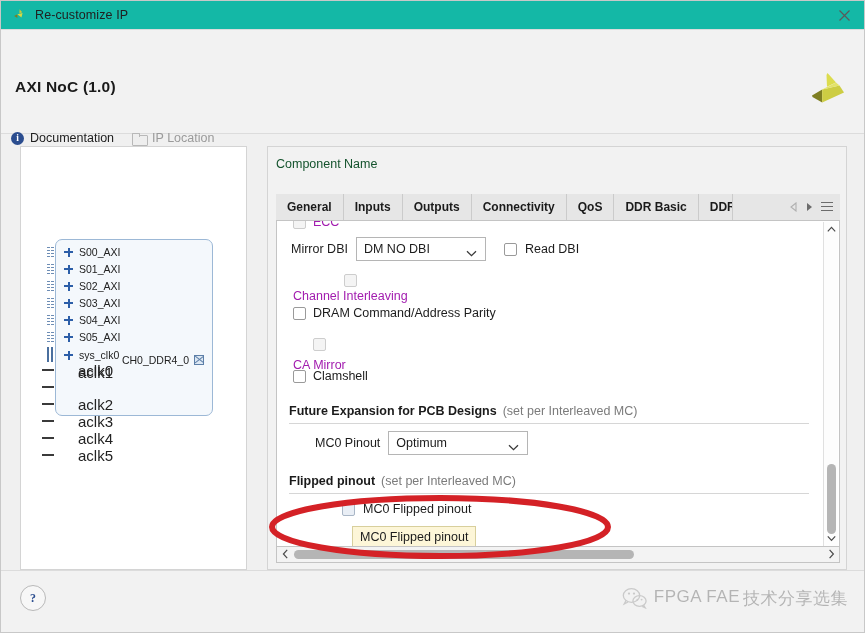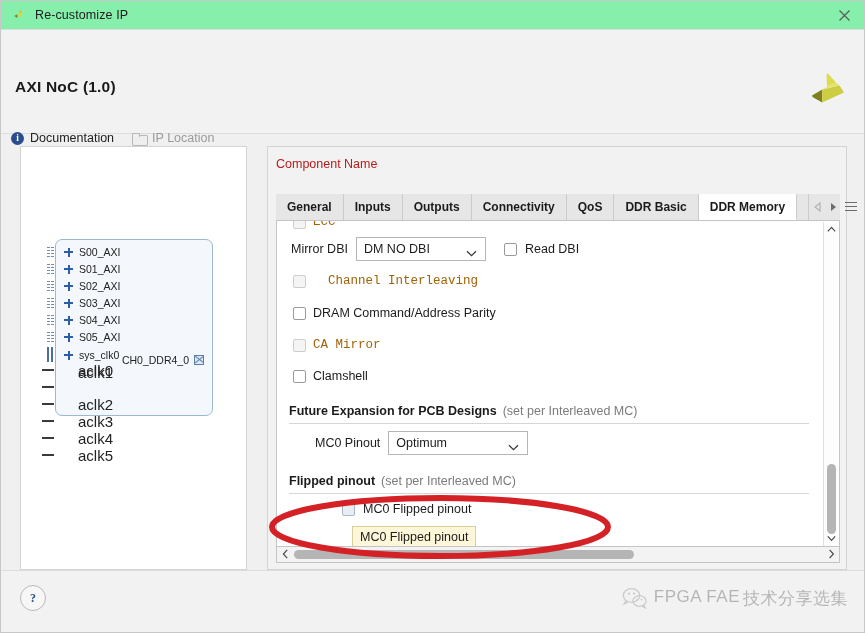--- a/index.html
+++ b/index.html
@@ -15,21 +15,21 @@
     width: 865px; height: 633px;
     background: #f0f0f0;
     border: 1px solid #c8c8c8;
     overflow: hidden;
   }
 
   
   .titlebar {
     position: absolute; left: 0; top: 0;
     width: 865px; height: 29px;
-    background: #86efac;
+    background: #14b8a6;
     border-bottom: 1px solid #dcdcdc;
     display: flex; align-items: center;
   }
   .titlebar-icon {
     margin-left: 11px; margin-right: 8px;
     width: 15px; height: 15px;
     display: flex; align-items: center; justify-content: center;
   }
   .titlebar-text {
     font-size: 12.5px; color: #202020;
@@ -163,21 +163,21 @@
   .config-panel {
     position: absolute; left: 266px; top: 145px;
     width: 580px; height: 424px;
     background: #f2f2f2;
     border: 1px solid #d4d4d4;
   }
   .compname-row {
     position: absolute; left: 8px; top: 10px;
     display: flex; align-items: center; gap: 8px;
   }
-  .compname-label { font-size: 12.5px; color: #b91c1c; }
+  .compname-label { font-size: 12.5px; color: #14532d; }
   .compname-input {
     width: 470px; height: 21px;
     background: #ededed;
     border: 1px solid #c0c0c0;
     font-size: 12.5px; color: #202020;
     padding: 0 4px; line-height: 19px;
     font-family: "Liberation Sans", sans-serif;
     outline: none;
   }
 
@@ -220,21 +220,21 @@
     border: 1px solid #c4c4c4; border-top: none;
     overflow: hidden;
   }
   .content-inner {
     position: absolute; left: 0; top: 0;
     width: 548px; height: 308px;
   }
 
   .row { position: absolute; display: flex; align-items: center; }
   .lbl { font-size: 12.5px; color: #1c1c1c; }
-  .lbl.dim { color: #a16207; font-family: Liberation Mono, monospace; }
+  .lbl.dim { color: #a21caf; }
 
   .cb {
     width: 13px; height: 13px; flex: none;
     border: 1px solid #9a9a9a; background: #ffffff;
     border-radius: 2px;
   }
   .cb.dim { border-color: #cdcdcd; background: #f4f4f4; }
   .cb.shaded { background: #e9eef5; border-color: #a9b6c6; }
 
   .combo {
@@ -478,23 +478,20 @@
         </div>
       <div class="tab">
           <span>Connectivity</span>
         </div>
       <div class="tab">
           <span>QoS</span>
         </div>
       <div class="tab">
           <span>DDR Basic</span>
         </div>
-      <div class="tab active">
-          <span>DDR Memory</span>
-        </div>
       <div class="tab clipped">
           <span>DDR</span>
         </div>
 
       <div class="tab-controls">
         <span class="tabarrow">
           <svg width="9" height="10" viewBox="0 0 9 10">
               <path d="M7 1 L2 5 L7 9 Z" fill="none" stroke="#b0b0b0" stroke-width="1.1"></path>
             </svg>
         </span>
@@ -522,31 +519,31 @@
             <span class="chev">
               <svg width="11" height="7" viewBox="0 0 11 7">
                   <path d="M1 1.3 L5.5 5.6 L10 1.3" fill="none" stroke="#3a3a3a" stroke-width="1.3"></path>
                 </svg>
             </span>
           </span>
           <span class="cb" style="margin-left:10px;"></span>
           <span class="lbl">Read DBI</span>
         </div>
 
-        <div class="row" style="left:16px; top:53px; gap:22px;">
+        <div class="row" style="left:16px; top:53px; gap:2px;flex-direction:column;">
           <span class="cb dim"></span>
           <span class="lbl dim">Channel Interleaving</span>
         </div>
 
         <div class="row" style="left:16px; top:85px; gap:7px;">
           <span class="cb"></span>
           <span class="lbl">DRAM Command/Address Parity</span>
         </div>
 
-        <div class="row" style="left:16px; top:117px; gap:7px;">
+        <div class="row" style="left:16px; top:117px; gap:7px;flex-direction:column;">
           <span class="cb dim"></span>
           <span class="lbl dim">CA Mirror</span>
         </div>
 
         <div class="row" style="left:16px; top:148px; gap:7px;">
           <span class="cb"></span>
           <span class="lbl">Clamshell</span>
         </div>
 
         <div class="section-head" style="left:12px; top:183px;">

